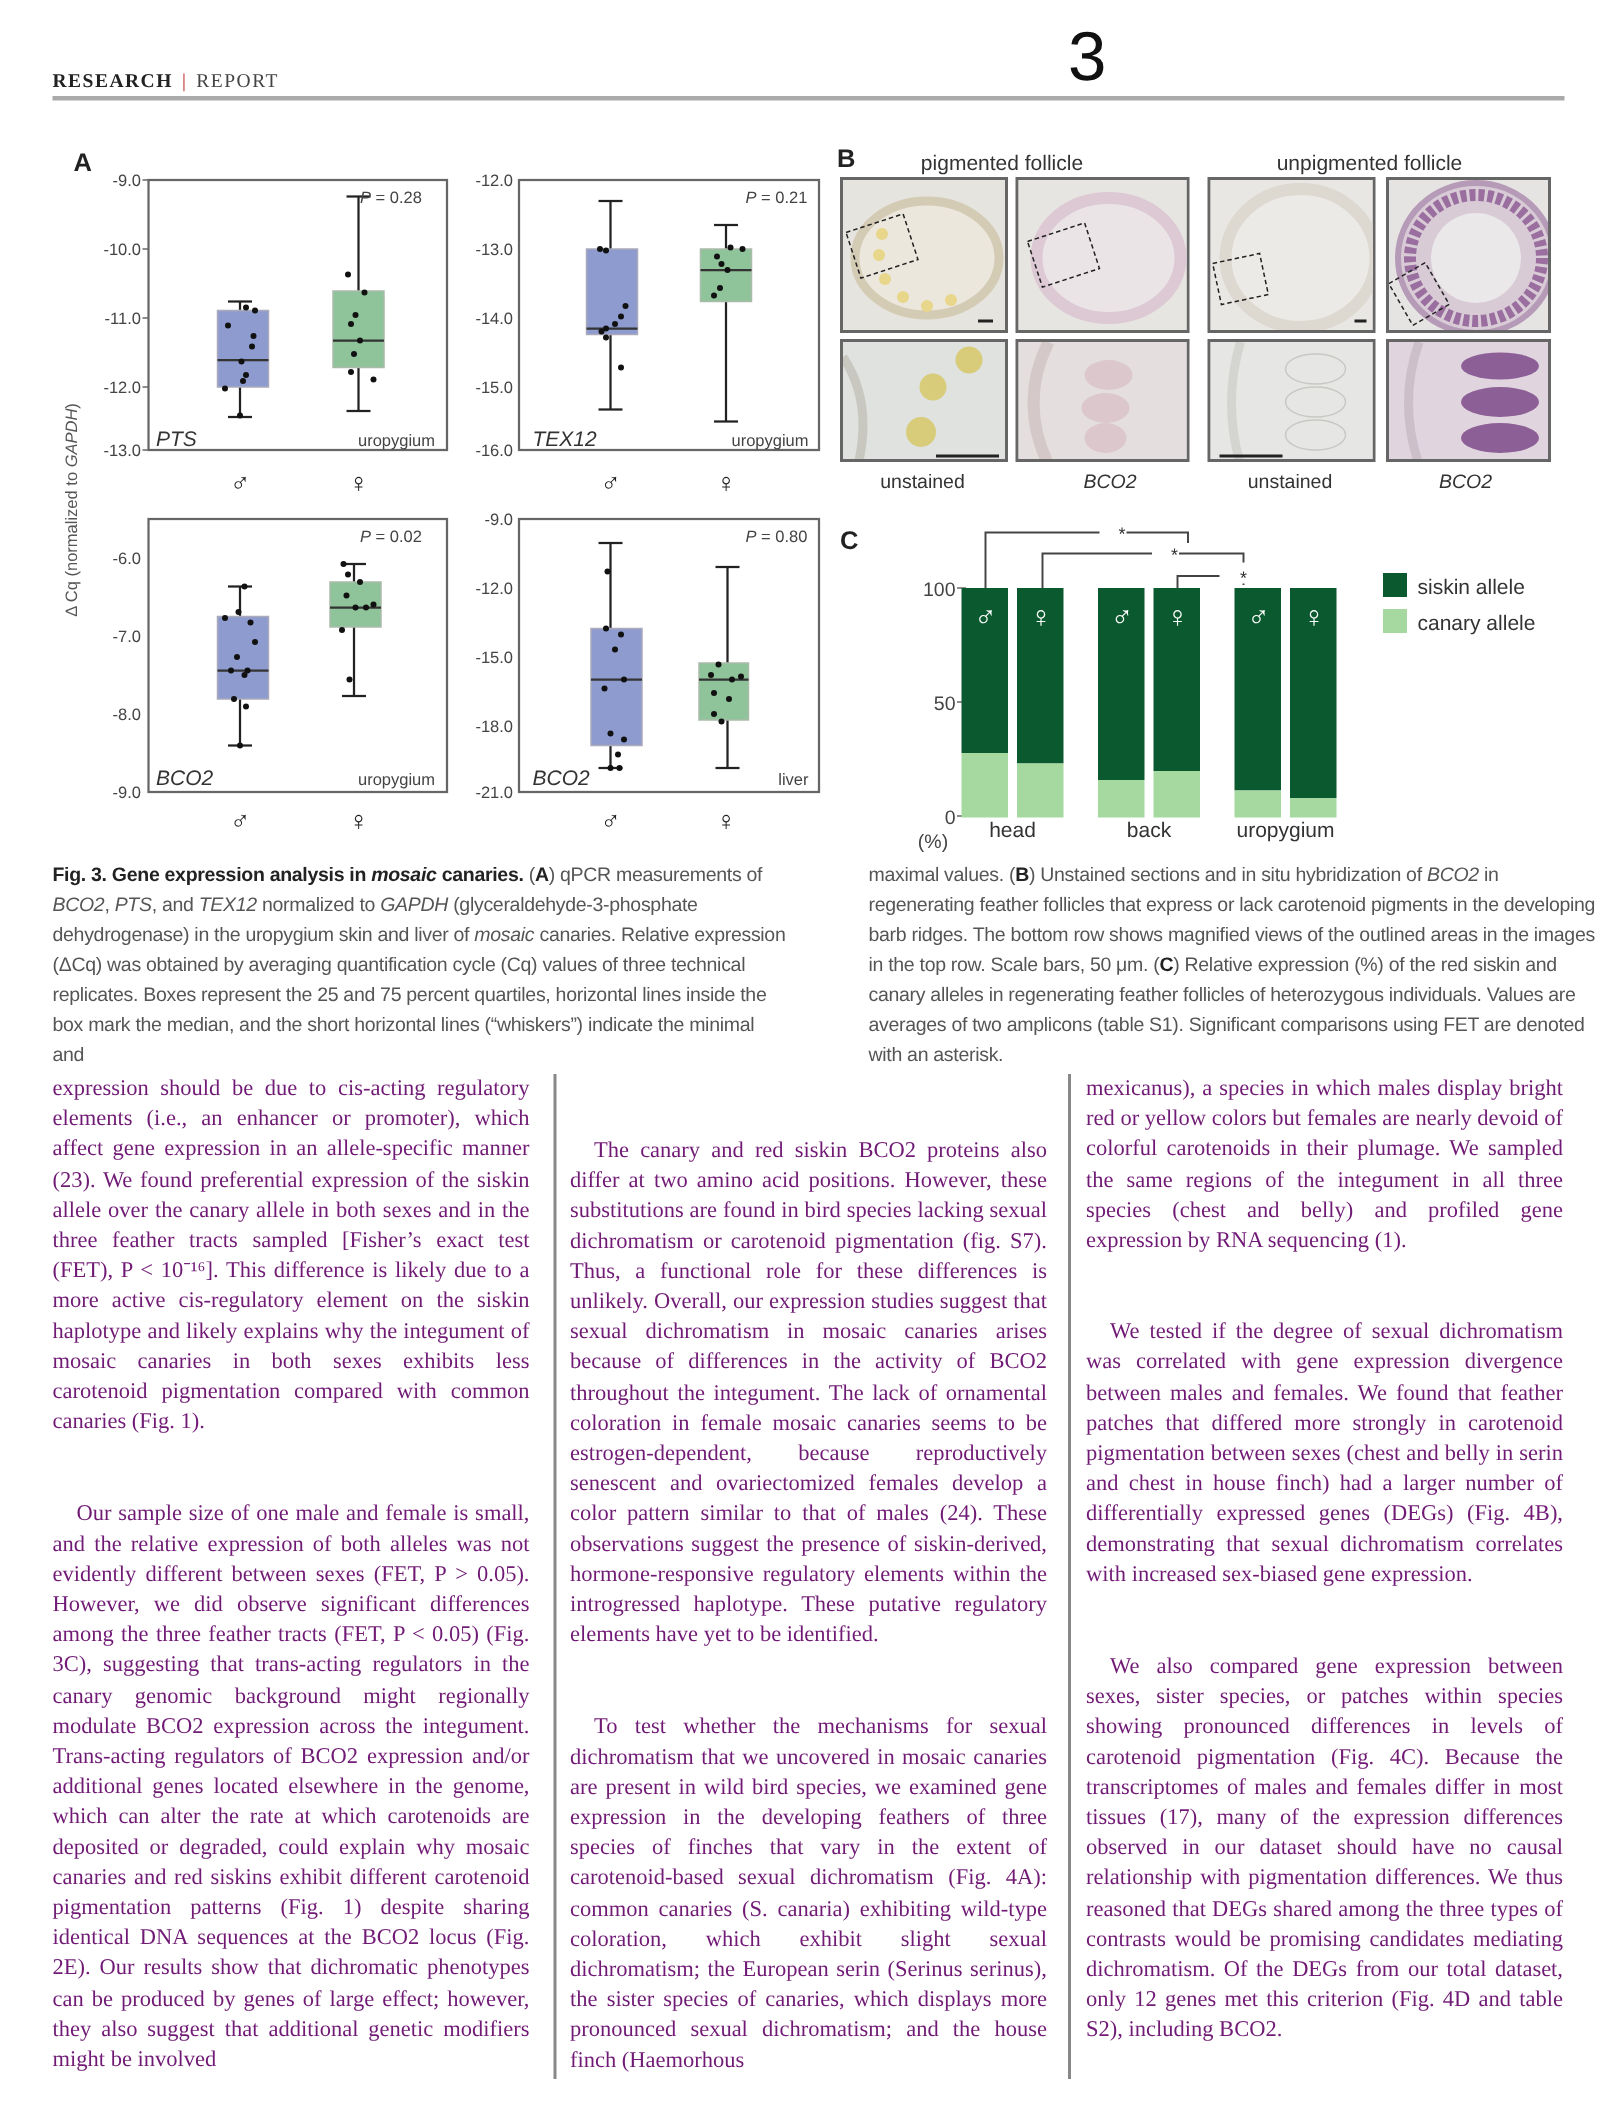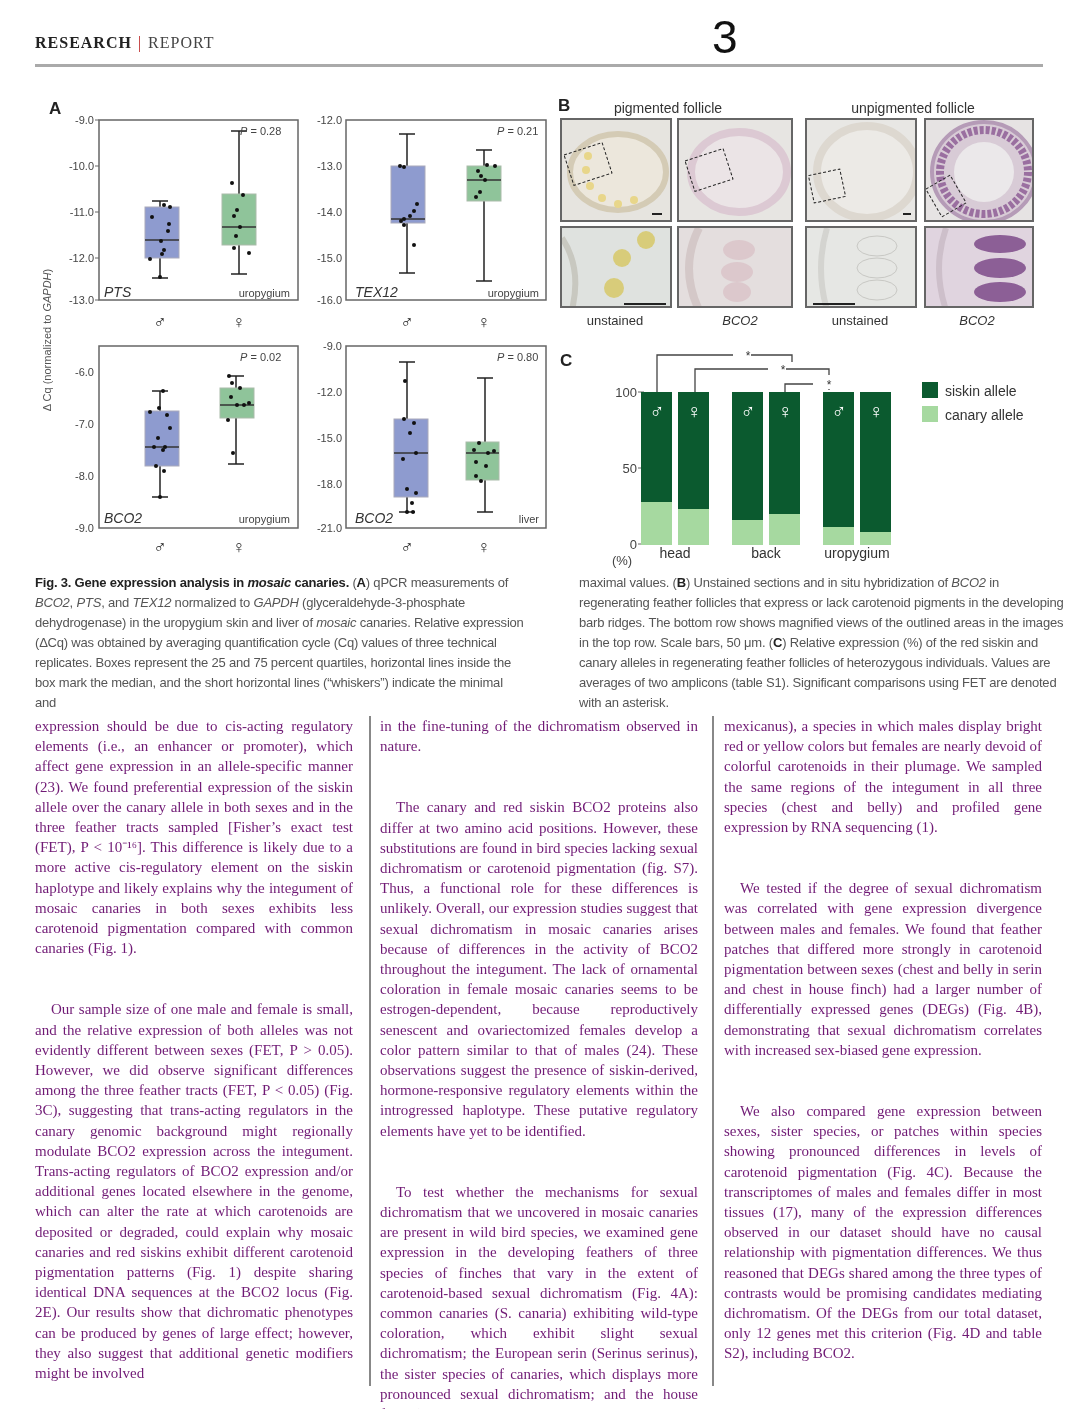--- a/index.html
+++ b/index.html
@@ -1,17 +1,17 @@
 <!DOCTYPE html>
 <html><head>
 <meta charset="utf-8">
 <style>
   * { box-sizing: border-box; margin: 0; padding: 0; }
   body { width: 1080px; height: 1409px; background: #fff; position: relative; overflow: hidden; font-family: "Liberation Serif", serif; color: #333; }
-  .header { position: absolute; left: 35px; top: 34px; font-size: 16px; letter-spacing: 1px; }
+  .header { position: absolute; left: 35px; top: 46px; font-size: 13px; letter-spacing: 1px; }
   .header .sec { font-weight: bold; color: #222; }
   .header .sep { color: #b22; margin: 0 6px; }
   .header .rep { color: #444; }
   .pagenum { position: absolute; left: 712px; top: 10px; font-family: "Liberation Sans", sans-serif; font-size: 46px; color: #111; }
   .rule { position: absolute; left: 35px; top: 64px; width: 1008px; height: 3px; background: #aaa; }
   svg text { font-family: "Liberation Sans", sans-serif; }
   .fig { position: absolute; left: 0; top: 90px; }
   .caption { position: absolute; top: 573px; font-family: Liberation Sans, sans-serif; font-size: 13px; line-height: 20px; color: #555; letter-spacing: -0.2px; }
   .caption b { color: #222; }
   .cap-l { left: 35px; width: 490px; }
@@ -387,21 +387,20 @@
 <div class="caption cap-r">
   maximal values. (<b>B</b>) Unstained sections and in situ hybridization of <i>BCO2</i> in regenerating feather follicles that express or lack carotenoid pigments in the developing barb ridges. The bottom row shows magnified views of the outlined areas in the images in the top row. Scale bars, 50 μm. (<b>C</b>) Relative expression (%) of the red siskin and canary alleles in regenerating feather follicles of heterozygous individuals. Values are averages of two amplicons (table S1). Significant comparisons using FET are denoted with an asterisk.
 </div>
 
 <div class="col c1">
   <p>expression should be due to cis-acting regulatory elements (i.e., an enhancer or promoter), which affect gene expression in an allele-specific manner (23). We found preferential expression of the siskin allele over the canary allele in both sexes and in the three feather tracts sampled [Fisher’s exact test (FET), P &lt; 10⁻¹⁶]. This difference is likely due to a more active cis-regulatory element on the siskin haplotype and likely explains why the integument of mosaic canaries in both sexes exhibits less carotenoid pigmentation compared with common canaries (Fig. 1).</p>
   <p class="ind">Our sample size of one male and female is small, and the relative expression of both alleles was not evidently different between sexes (FET, P &gt; 0.05). However, we did observe significant differences among the three feather tracts (FET, P &lt; 0.05) (Fig. 3C), suggesting that trans-acting regulators in the canary genomic background might regionally modulate BCO2 expression across the integument. Trans-acting regulators of BCO2 expression and/or additional genes located elsewhere in the genome, which can alter the rate at which carotenoids are deposited or degraded, could explain why mosaic canaries and red siskins exhibit different carotenoid pigmentation patterns (Fig. 1) despite sharing identical DNA sequences at the BCO2 locus (Fig. 2E). Our results show that dichromatic phenotypes can be produced by genes of large effect; however, they also suggest that additional genetic modifiers might be involved</p>
 </div>
 <div class="vline" style="left:369px;"></div>
 <div class="col c2">
-  <p>in the fine-tuning of the dichromatism observed in nature.</p>
   <p class="ind">The canary and red siskin BCO2 proteins also differ at two amino acid positions. However, these substitutions are found in bird species lacking sexual dichromatism or carotenoid pigmentation (fig. S7). Thus, a functional role for these differences is unlikely. Overall, our expression studies suggest that sexual dichromatism in mosaic canaries arises because of differences in the activity of BCO2 throughout the integument. The lack of ornamental coloration in female mosaic canaries seems to be estrogen-dependent, because reproductively senescent and ovariectomized females develop a color pattern similar to that of males (24). These observations suggest the presence of siskin-derived, hormone-responsive regulatory elements within the introgressed haplotype. These putative regulatory elements have yet to be identified.</p>
   <p class="ind">To test whether the mechanisms for sexual dichromatism that we uncovered in mosaic canaries are present in wild bird species, we examined gene expression in the developing feathers of three species of finches that vary in the extent of carotenoid-based sexual dichromatism (Fig. 4A): common canaries (S. canaria) exhibiting wild-type coloration, which exhibit slight sexual dichromatism; the European serin (Serinus serinus), the sister species of canaries, which displays more pronounced sexual dichromatism; and the house finch (Haemorhous</p>
 </div>
 <div class="vline" style="left:712px;"></div>
 <div class="col c3">
   <p>mexicanus), a species in which males display bright red or yellow colors but females are nearly devoid of colorful carotenoids in their plumage. We sampled the same regions of the integument in all three species (chest and belly) and profiled gene expression by RNA sequencing (1).</p>
   <p class="ind">We tested if the degree of sexual dichromatism was correlated with gene expression divergence between males and females. We found that feather patches that differed more strongly in carotenoid pigmentation between sexes (chest and belly in serin and chest in house finch) had a larger number of differentially expressed genes (DEGs) (Fig. 4B), demonstrating that sexual dichromatism correlates with increased sex-biased gene expression.</p>
   <p class="ind">We also compared gene expression between sexes, sister species, or patches within species showing pronounced differences in levels of carotenoid pigmentation (Fig. 4C). Because the transcriptomes of males and females differ in most tissues (17), many of the expression differences observed in our dataset should have no causal relationship with pigmentation differences. We thus reasoned that DEGs shared among the three types of contrasts would be promising candidates mediating dichromatism. Of the DEGs from our total dataset, only 12 genes met this criterion (Fig. 4D and table S2), including BCO2.</p>
 </div>
 

